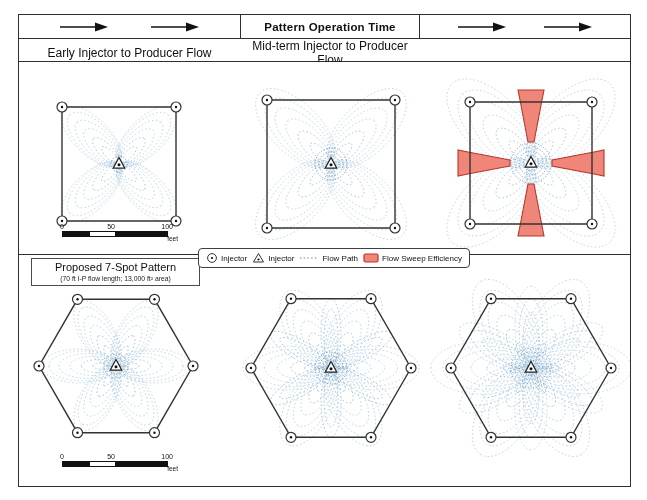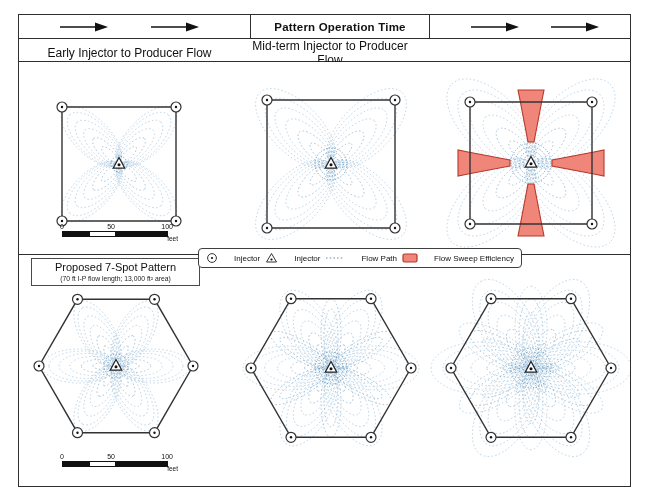--- a/index.html
+++ b/index.html
@@ -1,29 +1,29 @@
 <!DOCTYPE html>
 <html><head>
 <meta charset="utf-8">
 <style>
   html,body{margin:0;padding:0;background:#fff;}
   body{width:647px;height:500px;position:relative;font-family:"Liberation Sans",sans-serif;color:#111;}
   .figure{position:absolute;left:18px;top:14px;width:611px;height:471px;border:1.5px solid #2f2f2f;background:#fff;}
-  .hdr1{display:grid;grid-template-columns:221px 180px 1fr;height:23px;border-bottom:1px solid #2f2f2f;gap:10px;}
+  .hdr1{display:grid;grid-template-columns:221px 180px 1fr;height:23px;border-bottom:1px solid #2f2f2f;}
   .arrowcell{display:flex;align-items:center;justify-content:space-evenly;}
   .titlecell{border-left:1.5px solid #2f2f2f;border-right:1.5px solid #2f2f2f;display:flex;align-items:center;justify-content:center;font-weight:bold;font-size:11.5px;letter-spacing:.2px;}
   .hdr2{display:grid;grid-template-columns:221px 180px 1fr;height:22px;border-bottom:1.5px solid #2f2f2f;align-items:center;text-align:center;font-size:12px;}
   .content{position:relative;width:100%;height:423px;overflow:hidden;background:#fff;}
   .panel{position:absolute;}
   .rowdivider{position:absolute;left:0;right:0;top:192px;border-top:1.5px solid #2f2f2f;}
   .labelbox{position:absolute;border:1px solid #4a4a4a;text-align:center;background:#fff;padding:2px 2px 2px 2px;}
   .labelbox .t{font-size:11px;line-height:13px;}
   .labelbox .s{font-size:6.8px;line-height:9px;color:#222;}
   .legend{position:absolute;left:179px;top:186px;height:18px;background:#fff;border:1px solid #3f3f3f;border-radius:4px;display:flex;align-items:center;gap:5px;padding:0 7px;font-size:8px;white-space:nowrap;z-index:5;}
-  .legend .li{display:flex;align-items:center;gap:16px;}
+  .legend .li{display:flex;align-items:center;gap:3px;}
   .scalebar{position:absolute;width:106px;font-size:7px;z-index:4;}
   .sb-ticks{display:flex;justify-content:space-between;margin-bottom:1px;line-height:7px;}
   .sb-ticks span:first-child{transform:translateX(-2px);}
   .sb-ticks span:last-child{transform:translateX(5px);}
   .sb-bar{height:3.5px;border:1px solid #111;background:linear-gradient(to right,#111 0 26%,#fff 26% 50%,#111 50% 100%);}
   .sb-unit{position:absolute;right:-10px;top:12px;font-size:6.5px;}
 </style>
 </head>
 <body>
 

